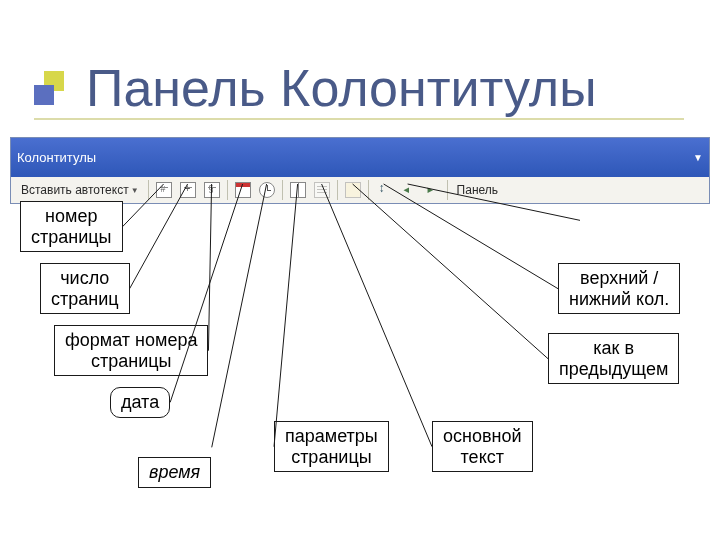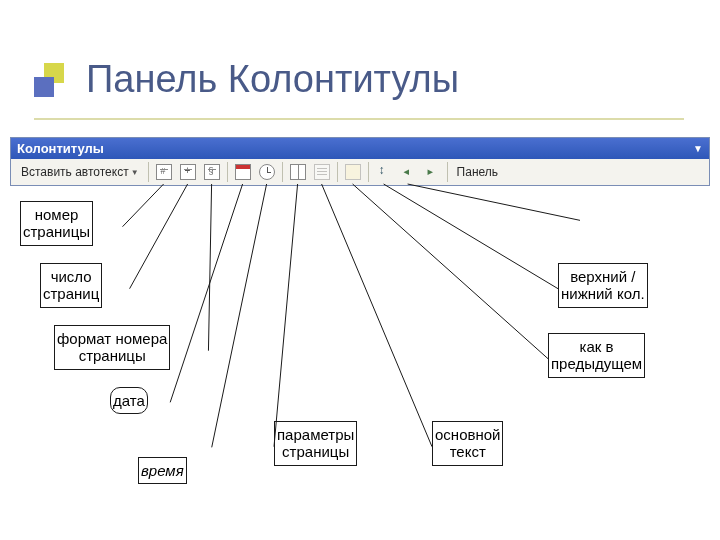--- a/index.html
+++ b/index.html
@@ -11,30 +11,30 @@
     position: relative;
     overflow: hidden;
   }
   .slide { position: relative; width: 100%; height: 100%; }
 
   
   .title-row { position: absolute; top: 58px; left: 34px; display: flex; align-items: center; gap: 18px; }
   .title-mark { width: 34px; height: 34px; position: relative; }
   .title-mark .sq-a { position: absolute; top: 0; left: 10px; width: 20px; height: 20px; background: #d7d74a; }
   .title-mark .sq-b { position: absolute; top: 14px; left: 0; width: 20px; height: 20px; background: #5b6fbf; }
-  .title-text { font-size: 38px; color: #495a88; font-weight: 400; white-space: nowrap; }
+  .title-text { font-size: 52px; color: #495a88; font-weight: 400; white-space: nowrap; }
   .title-line { position: absolute; top: 118px; left: 34px; width: 650px; height: 2px; background: #dcdcaa; }
 
   
   .toolbar { position: absolute; top: 137px; left: 10px; width: 700px; border: 1px solid #7a8db5; background: #eef2f7; }
   .toolbar-titlebar {
     background: linear-gradient(#4a6fd0, #2e57b8);
     color: #fff;
-    font-size: 13px; font-weight: bold;
-    padding: 3px 6px;
+    font-size: 13px; font-weight: normal;
+    padding: 12px 6px;
     display: flex; justify-content: space-between; align-items: center;
   }
   .toolbar-titlebar .dropdown-caret { font-size: 10px; }
   .toolbar-row { display: flex; align-items: center; background: #f4f3ee; padding: 2px 4px; gap: 0; }
   .tb-btn {
     display: flex; align-items: center; justify-content: center;
     height: 22px; min-width: 24px;
     padding: 0 3px;
     font-size: 12px; color: #2a2a2a;
     cursor: default;
@@ -63,21 +63,21 @@
   .ico-swap::before{content:"↕";position:absolute;font-size:12px;color:#356;top:-1px;left:3px;}
   .ico-prev { }
   .ico-prev::before{content:"◂";position:absolute;font-size:11px;color:#4a7a4a;top:1px;left:4px;}
   .ico-next { }
   .ico-next::before{content:"▸";position:absolute;font-size:11px;color:#4a7a4a;top:1px;left:4px;}
   .caret { font-size:8px; margin-left:2px; color:#555;}
 
   .disabled { opacity: .45; }
 
   
-  .lbl { position: absolute; border: 1px solid #1a1a1a; background: #fff; font-size: 15px; text-align: center; padding: 4px 2px; line-height: 1.15; }
+  .lbl { position: absolute; border: 1px solid #1a1a1a; background: #fff; font-size: 18px; text-align: center; padding: 4px 10px; line-height: 1.15; }
 
   svg.connectors { position: absolute; top:0; left:0; width:720px; height:540px; pointer-events:none; }
   svg.connectors line { stroke: #1a1a1a; stroke-width: 1; }
 </style>
 </head>
 <body>
 
 <div class="slide">
 
   <div class="title-row">

